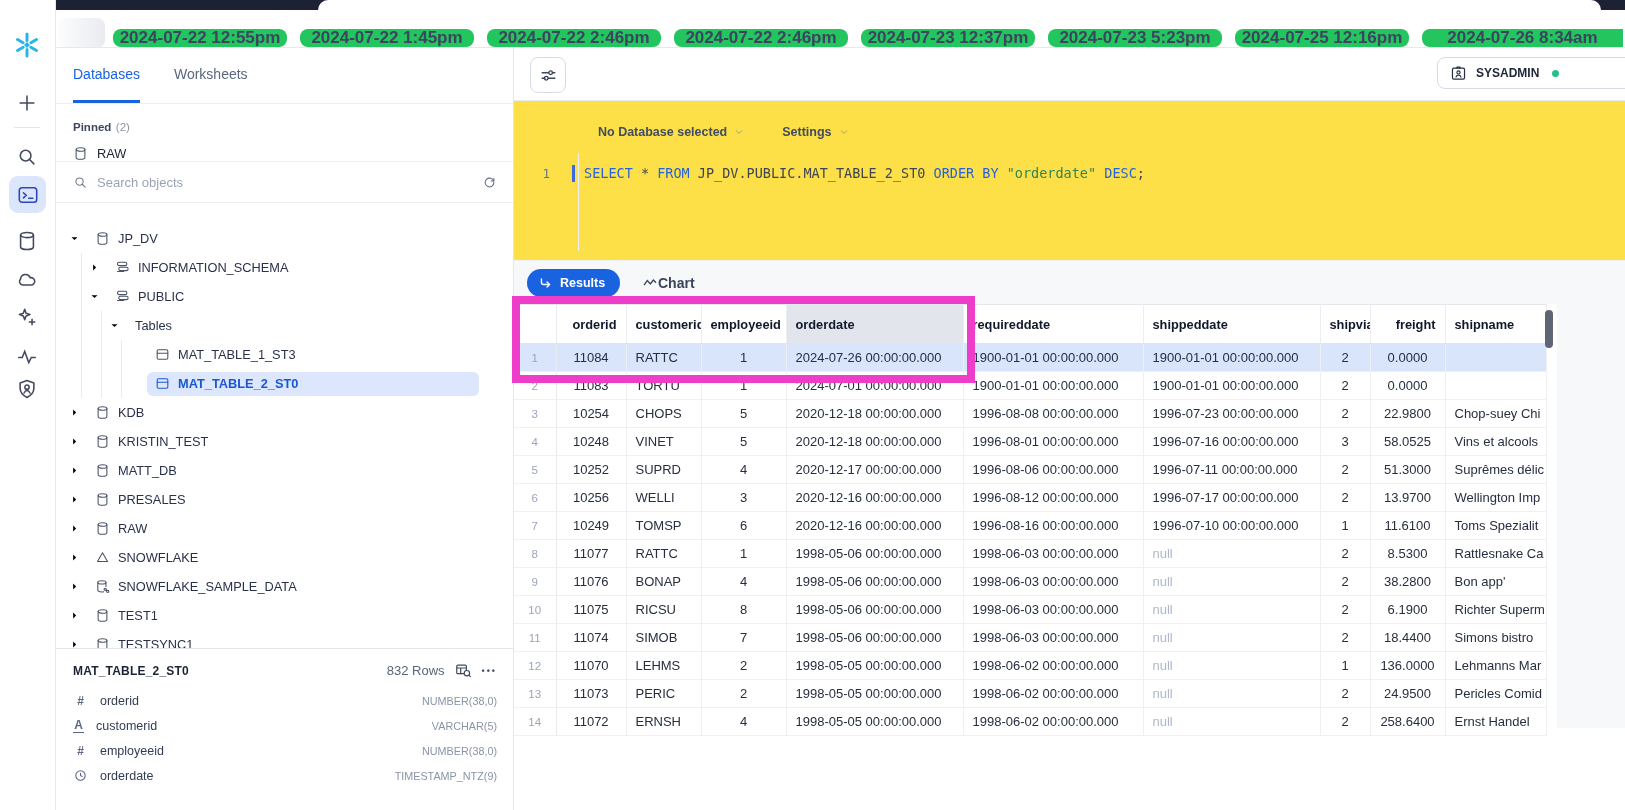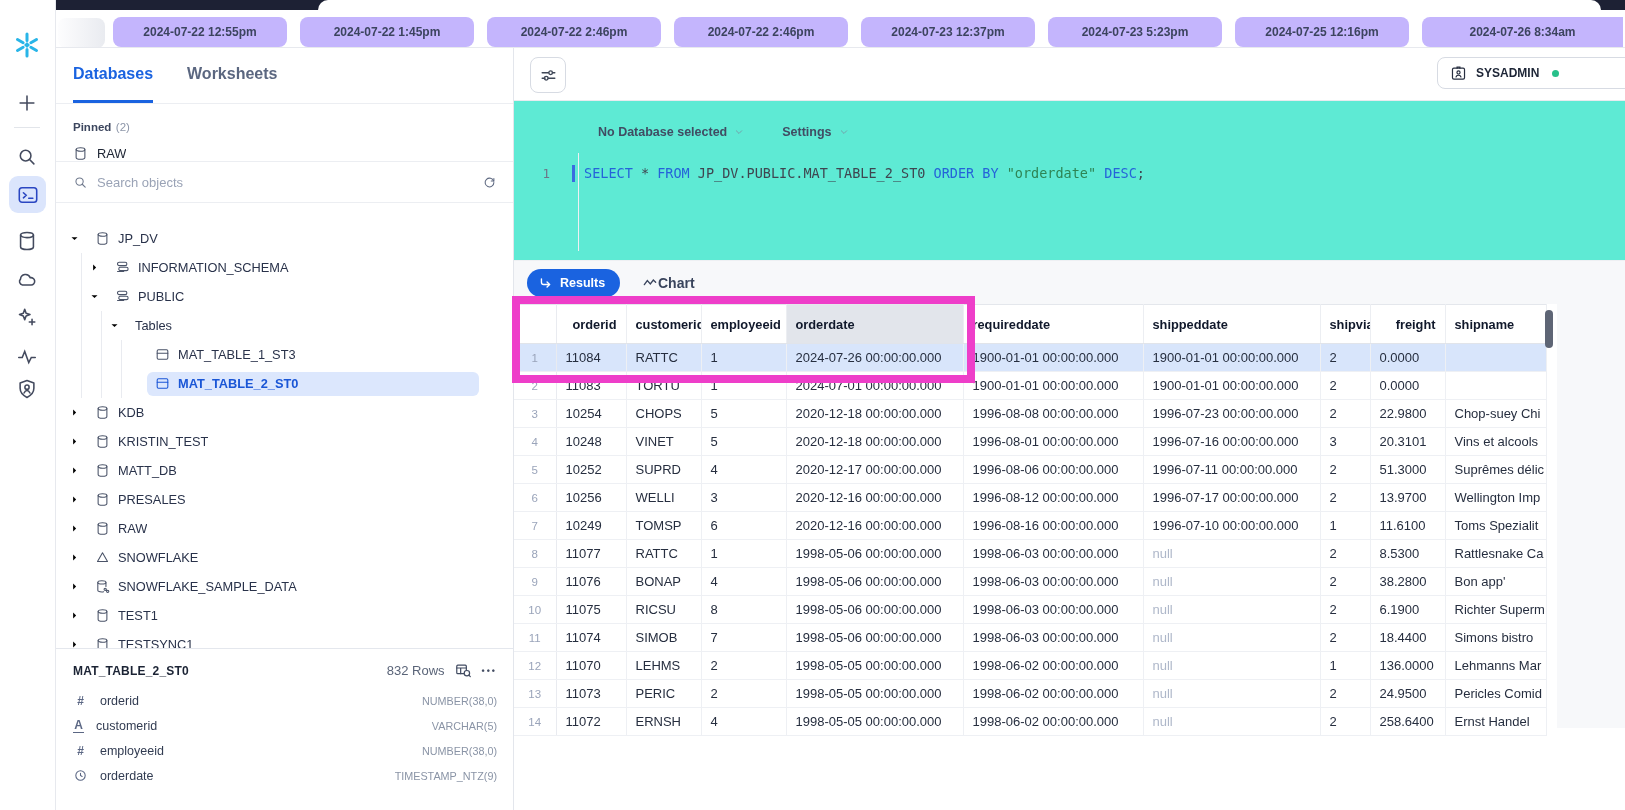--- a/index.html
+++ b/index.html
@@ -10,42 +10,42 @@
   .ic svg{width:100%;height:100%;stroke:currentColor;fill:none;stroke-width:1.7;stroke-linecap:round}
 
   
   .top-strip{position:absolute;left:55px;top:0;width:1570px;height:10px;background:#1d2134}
   .active-cap{position:absolute;left:263px;top:0;width:1283px;height:10px;background:#fff;border-radius:10px 10px 0 0}
 
   
   .tabbar{position:absolute;left:55px;top:10px;width:1570px;height:38px;background:#fff;
           border-bottom:1px solid #e7e9ee;display:flex;align-items:flex-end;padding-left:58px;
           box-sizing:border-box;overflow:hidden}
-  .tab-chip{width:174px;height:30px;background:#c4b5fd;border-radius:8px;color:#3c445f;
-            font-size:12px;font-weight:700;display:flex;align-items:center;justify-content:center;
+  .tab-chip{width:174px;height:18px;background:#22c55e;border-radius:8px;color:#3c445f;
+            font-size:17px;font-weight:700;display:flex;align-items:center;justify-content:center;
             margin-right:13px;flex:none;white-space:nowrap}
   .tab-chip.last{width:201px;margin-right:0;border-radius:8px 0 0 8px}
   .tab-partial{position:absolute;left:3px;top:8px;width:47px;height:30px;border-radius:8px;
                background:linear-gradient(to right,#fdfdfe,#e9ebf0)}
 
   
   .nav-rail{position:absolute;left:0;top:0;width:55px;height:810px;background:#fff;
             border-right:1px solid #e7e9ee;z-index:6}
   .rail-item{position:absolute;left:16px;width:22px;height:22px;color:#434a5e}
   .rail-logo{position:absolute;left:12px;top:30px;width:30px;height:30px}
   .rail-divider{position:absolute;left:14px;top:127px;width:26px;height:1px;background:#e2e5ea}
   .rail-active{position:absolute;left:9px;top:176px;width:37px;height:37px;background:#dbe5fc;
                border-radius:9px;display:flex;align-items:center;justify-content:center;color:#2a46c2}
   .rail-active .ic{width:22px;height:22px}
 
   
   .objects-panel{position:absolute;left:55px;top:48px;width:458px;height:762px;background:#fff;
                  border-right:1px solid #e3e6ec;z-index:4;overflow:hidden}
   .panel-tabs{height:56px;border-bottom:1px solid #eceef2;display:flex;padding-left:18px;gap:34px;box-sizing:border-box}
-  .panel-tab{display:flex;align-items:center;font-size:16px;font-weight:700;color:#5b6780;
+  .panel-tab{display:flex;align-items:center;font-size:14px;font-weight:400;color:#5b6780;
              border-bottom:3px solid transparent;cursor:pointer}
   .panel-tab.active{color:#1a63e0;border-bottom-color:#1a63e0}
   .pinned-section{padding:13px 18px 0;height:58px;border-bottom:1px solid #eceef2;box-sizing:border-box}
   .pinned-label{font-size:11.5px;font-weight:700;color:#3c465e}
   .pinned-count{font-size:11.5px;color:#8d96a9;font-weight:400}
   .pinned-item{display:flex;align-items:center;gap:9px;margin-top:11px;font-size:12.8px;color:#202736}
   .pinned-item .ic{width:15px;height:15px;color:#4a5368}
   .search-row{height:41px;display:flex;align-items:center;padding:0 16px 0 18px;
               border-bottom:1px solid #eceef2;gap:9px;box-sizing:border-box}
   .search-row .mag{width:15px;height:15px;color:#6e788c}
@@ -87,21 +87,21 @@
   .tool-btn{position:absolute;left:16px;top:9px;width:34px;height:34px;border:1px solid #d7dbe3;
             border-radius:8px;display:flex;align-items:center;justify-content:center;color:#3f4757;
             background:#fff;cursor:pointer}
   .tool-btn .ic{width:19px;height:19px}
   .account-btn{position:absolute;right:-64px;top:9px;height:32px;width:252px;border:1px solid #d7dbe3;
                border-radius:8px;background:#fff;display:flex;align-items:center;gap:9px;padding:0 12px;
                font-size:12px;font-weight:700;color:#1d2536;box-sizing:border-box;cursor:pointer}
   .account-btn .ic{width:17px;height:17px;color:#272e40}
   .green-dot{width:7px;height:7px;border-radius:50%;background:#27c08a;margin-left:4px}
 
-  .editor{position:relative;height:160px;background:#5eead4}
+  .editor{position:relative;height:160px;background:#fde047}
   .editor::before{content:"";position:absolute;left:64px;top:52px;bottom:10px;width:1px;background:#eef0f4}
   .context-row{position:absolute;left:84px;top:24px;display:flex;gap:38px;font-size:12.5px;
                font-weight:600;color:#414c63}
   .ctx-item{display:flex;align-items:center;gap:7px;cursor:pointer}
   .ctx-item .ic{width:10px;height:10px;color:#7b8499}
   .code-row{position:absolute;left:0;top:62px;height:20px;width:100%;display:flex;align-items:center;
             font-family:"DejaVu Sans Mono",monospace;font-size:13.5px}
   .line-no{width:56px;text-align:right;color:#6d7688;font-size:12.5px;padding-right:20px;flex:none;
            box-sizing:border-box;font-family:"DejaVu Sans Mono",monospace}
   .cursor-bar{width:3px;height:17px;background:#3a6ce0;flex:none;margin-left:2px}
@@ -124,21 +124,21 @@
   .right-gutter{position:absolute;left:1043px;top:0;right:0;bottom:0;background:#f7f8fa}
   table.results{position:absolute;left:0;top:0;border-collapse:collapse;table-layout:fixed;width:1032px;
                 background:#fff;font-size:13px;color:#262e3f;border-top:1px solid #e4e7ec}
   .results th{height:39px;border-bottom:1px solid #e1e4ea;border-right:1px solid #eceef2;font-size:12.8px;
               font-weight:700;color:#10182b;padding:0 9px;background:#fff;text-align:left;
               white-space:nowrap;overflow:hidden;box-sizing:border-box}
   .results th.num{text-align:right}
   .results th.sorted{background:#e2e5eb}
   .results td{height:28px;border-bottom:1px solid #eef0f4;border-right:1px solid #eef0f4;padding:0 9px;
               white-space:nowrap;overflow:hidden;box-sizing:border-box}
-  .results td.num{text-align:left}
+  .results td.num{text-align:center}
   .results td.rownum,.results th.rownum{color:#9aa4ba;font-size:11.5px;text-align:center;padding:0 4px;
               border-right:1px solid #e9ebf0}
   .results tr.selected td{background:#d8e5fb}
   .results td.null{color:#aeb7c9}
   .vscroll-thumb{position:absolute;left:1031px;top:6px;width:8px;height:38px;border-radius:4px;
                  background:#5e6575;cursor:pointer}
 
   .annotation-box{position:absolute;left:-2px;top:248px;width:463px;height:87px;border:8px solid #ee3ec9;
                   box-sizing:border-box;z-index:20;pointer-events:none}
 </style>
@@ -683,21 +683,21 @@
           </tr>
           <tr>
             <td class="rownum">4</td>
             <td class="num">10248</td>
             <td>VINET</td>
             <td class="num">5</td>
             <td>2020-12-18 00:00:00.000</td>
             <td>1996-08-01 00:00:00.000</td>
             <td>1996-07-16 00:00:00.000</td>
             <td class="num">3</td>
-            <td class="num">20.3101</td>
+            <td class="num">58.0525</td>
             <td>Vins et alcools</td>
           </tr>
           <tr>
             <td class="rownum">5</td>
             <td class="num">10252</td>
             <td>SUPRD</td>
             <td class="num">4</td>
             <td>2020-12-17 00:00:00.000</td>
             <td>1996-08-06 00:00:00.000</td>
             <td>1996-07-11 00:00:00.000</td>

